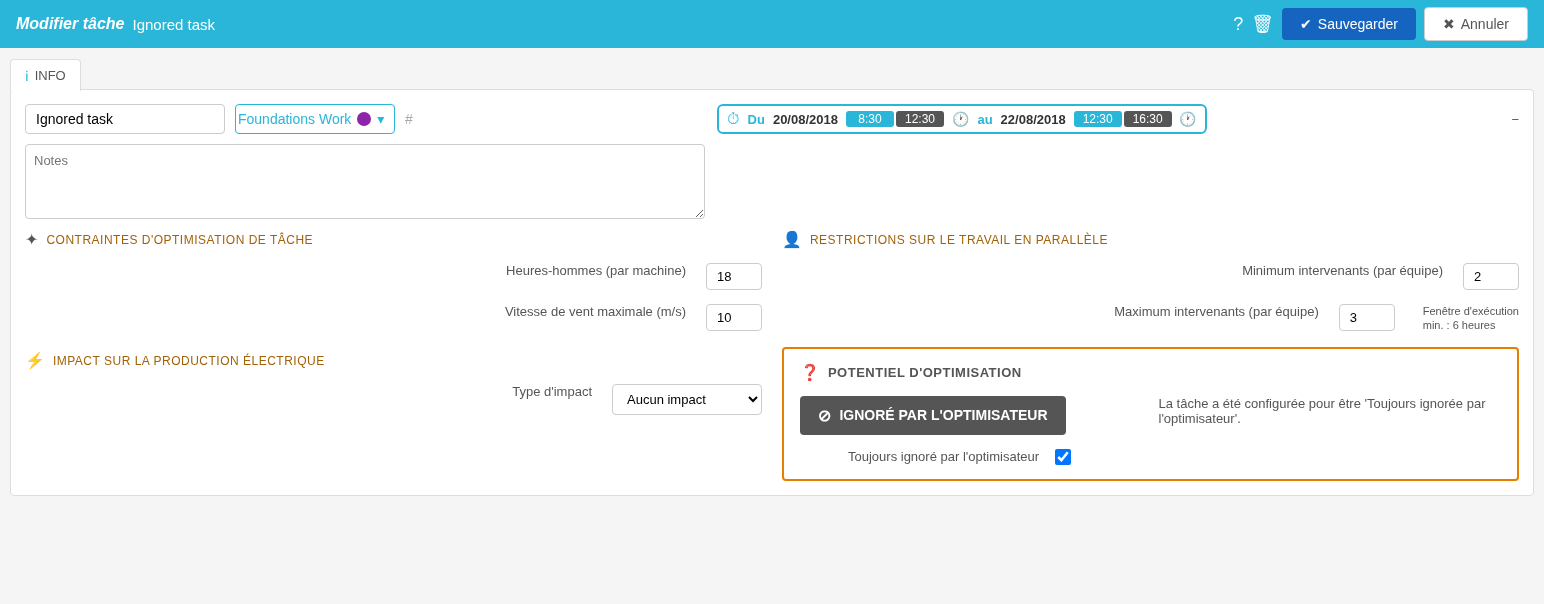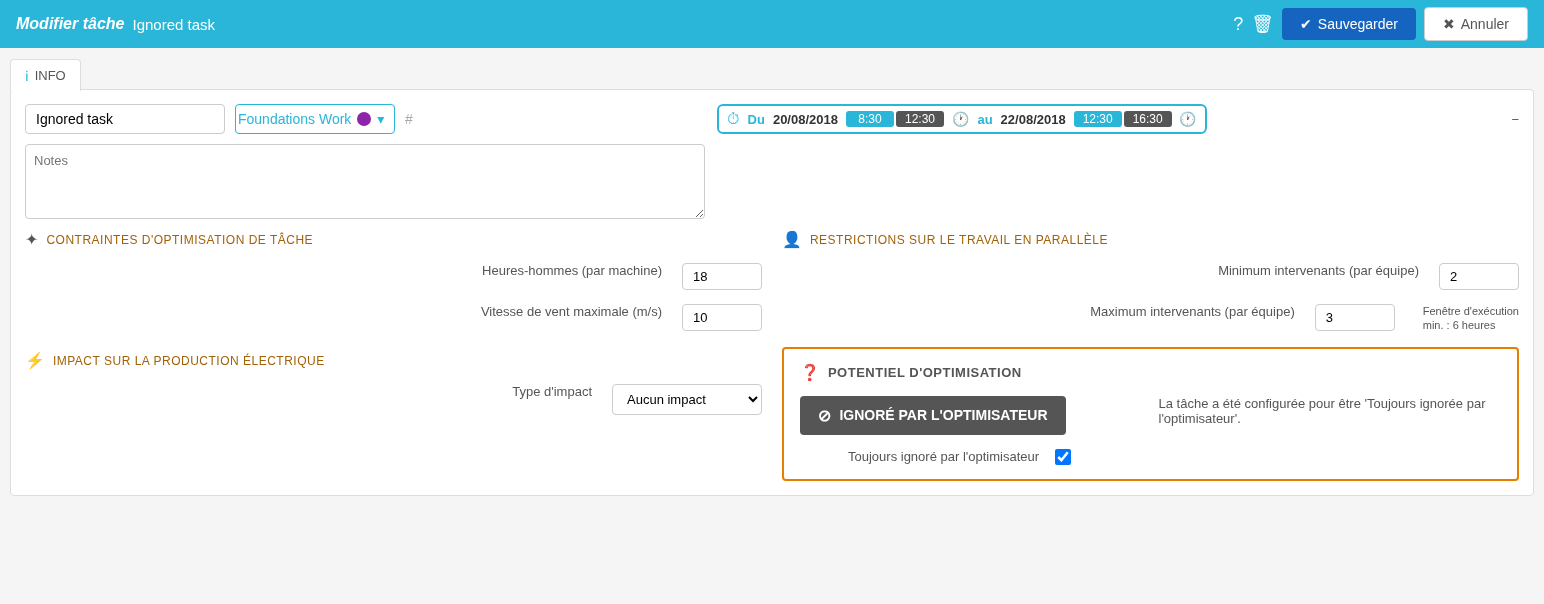--- a/index.html
+++ b/index.html
@@ -219,21 +219,21 @@
     .field-label {
       color: #555;
       font-size: 13px;
       text-align: right;
       flex: 1;
     }
     .field-input {
       border: 1px solid #ccc;
       border-radius: 4px;
       padding: 5px 10px;
-      width: 80px;
+      width: 56px;
       font-size: 13px;
     }
 
     
     .impact-section { margin-top: 20px; }
     .impact-select {
       border: 1px solid #ccc;
       border-radius: 4px;
       padding: 6px 10px;
       font-size: 13px;

